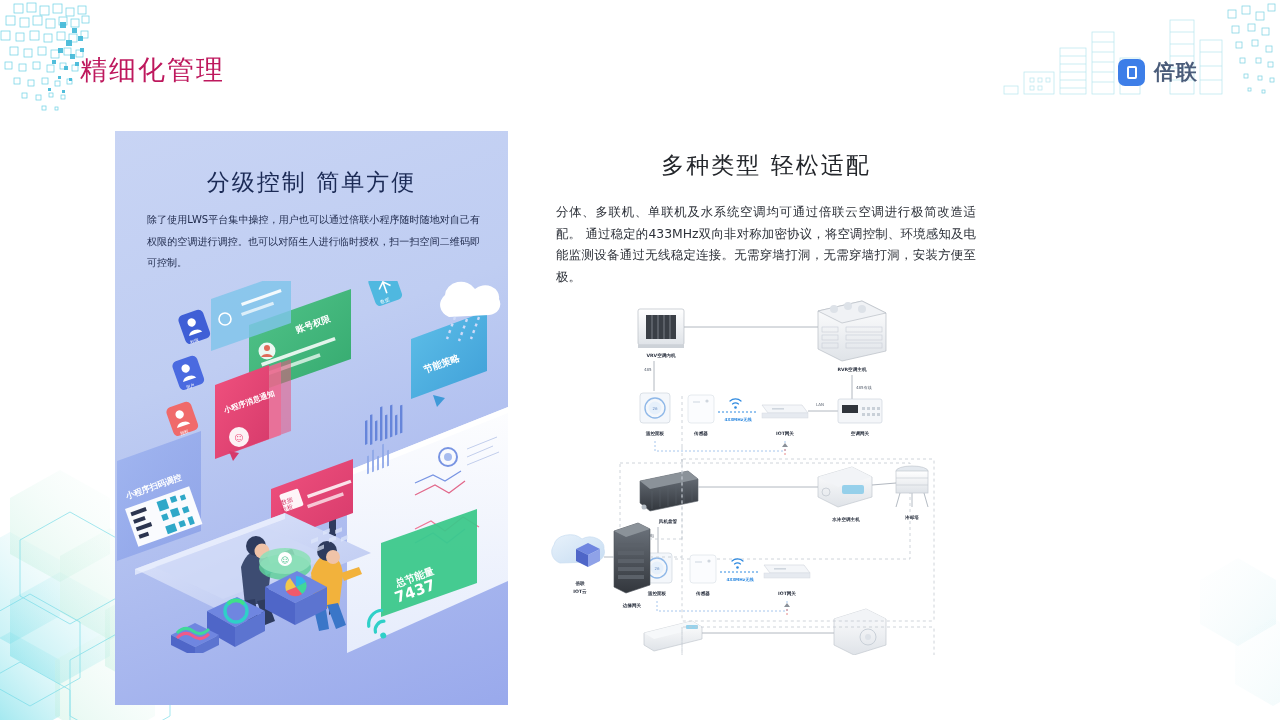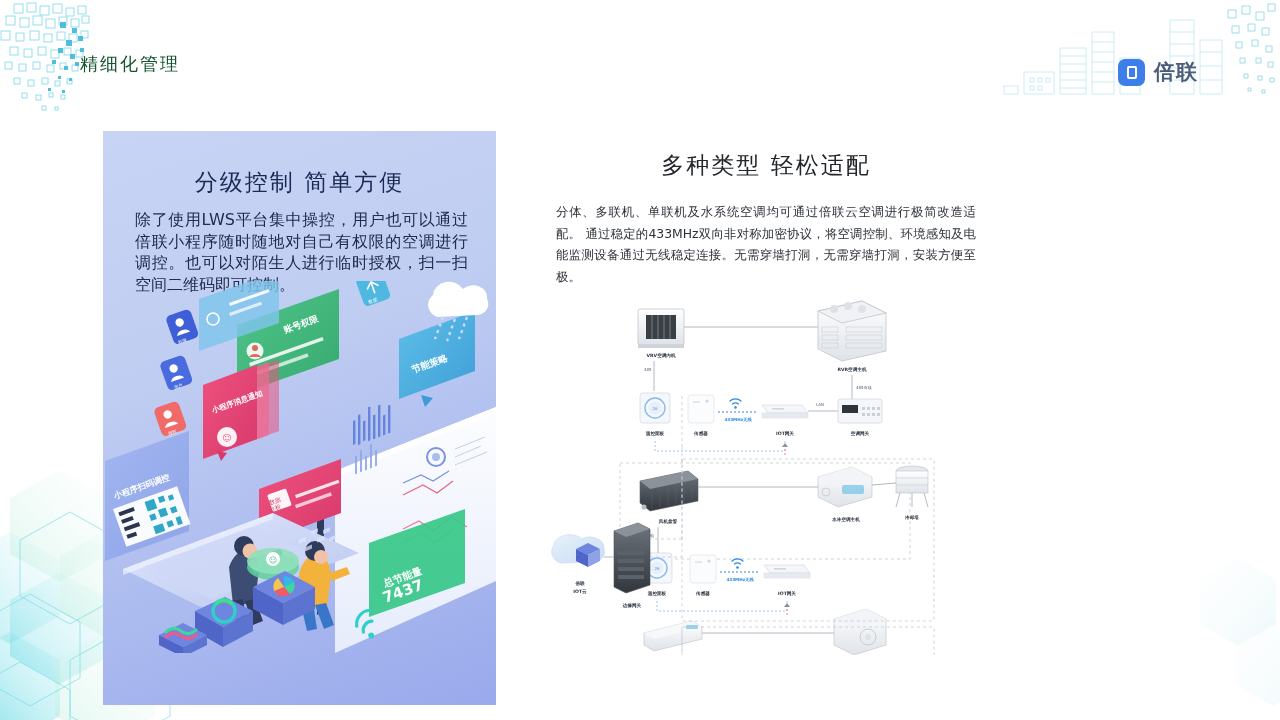--- a/index.html
+++ b/index.html
@@ -16,52 +16,52 @@
 
   .deco-topleft { position:absolute; left:0; top:0; width:110px; height:115px; }
   .deco-topright { position:absolute; right:0; top:0; width:280px; height:110px; }
   .deco-bottomleft { position:absolute; left:0; bottom:0; width:230px; height:360px; }
   .deco-bottomright { position:absolute; right:0; bottom:0; width:260px; height:250px; }
 
   
   .header { position:absolute; left:0; top:0; width:1280px; height:118px; }
   .page-title {
     position:absolute; left:80px; top:52px;
-    font-size:18px; color:#14532d; letter-spacing:2px;
+    font-size:27px; color:#be185d; letter-spacing:2px;
     font-family:"DejaVu Sans","Liberation Sans",sans-serif;
     white-space:nowrap;
   }
   .brand { position:absolute; right:82px; top:58px; display:flex; align-items:center; gap:9px; }
   .brand-mark {
     width:27px; height:27px; border-radius:7px;
     background:#3d7ee8; display:flex; align-items:center; justify-content:center;
   }
   .brand-mark i {
     display:block; width:10px; height:13px;
     border:2.5px solid #ffffff; border-radius:2px;
   }
   .brand-name {
     font-size:21px; color:#4a5c7a; font-weight:bold; letter-spacing:1px;
     font-family:"DejaVu Sans","Liberation Sans",sans-serif;
   }
 
   
   .left-panel {
-    position:absolute; left:103px; top:131px; width:393px; height:574px;
+    position:absolute; left:115px; top:131px; width:393px; height:574px;
     background:linear-gradient(160deg,#c8d4f4 0%,#bfcdf2 38%,#99a9ec 100%);
     overflow:hidden;
   }
   .lp-title {
     position:absolute; left:0; right:0; top:36px; text-align:center;
     font-size:23px; color:#1b2a55; letter-spacing:2px;
     font-family:"DejaVu Sans","Liberation Sans",sans-serif;
   }
   .lp-body {
     position:absolute; left:32px; right:28px; top:78px;
-    font-size:16px; line-height:21.5px; color:#202b4d; text-align:justify;
+    font-size:10px; line-height:21.5px; color:#202b4d; text-align:justify;
     font-family:"DejaVu Sans","Liberation Sans",sans-serif;
   }
   .lp-art { position:absolute; left:0; top:150px; width:393px; height:372px; }
 
   
   .right-panel { position:absolute; left:556px; top:150px; width:420px; height:510px; }
   .rp-title {
     font-size:23px; color:#23262b; letter-spacing:2px; text-align:center;
     font-family:"DejaVu Sans","Liberation Sans",sans-serif;
   }

